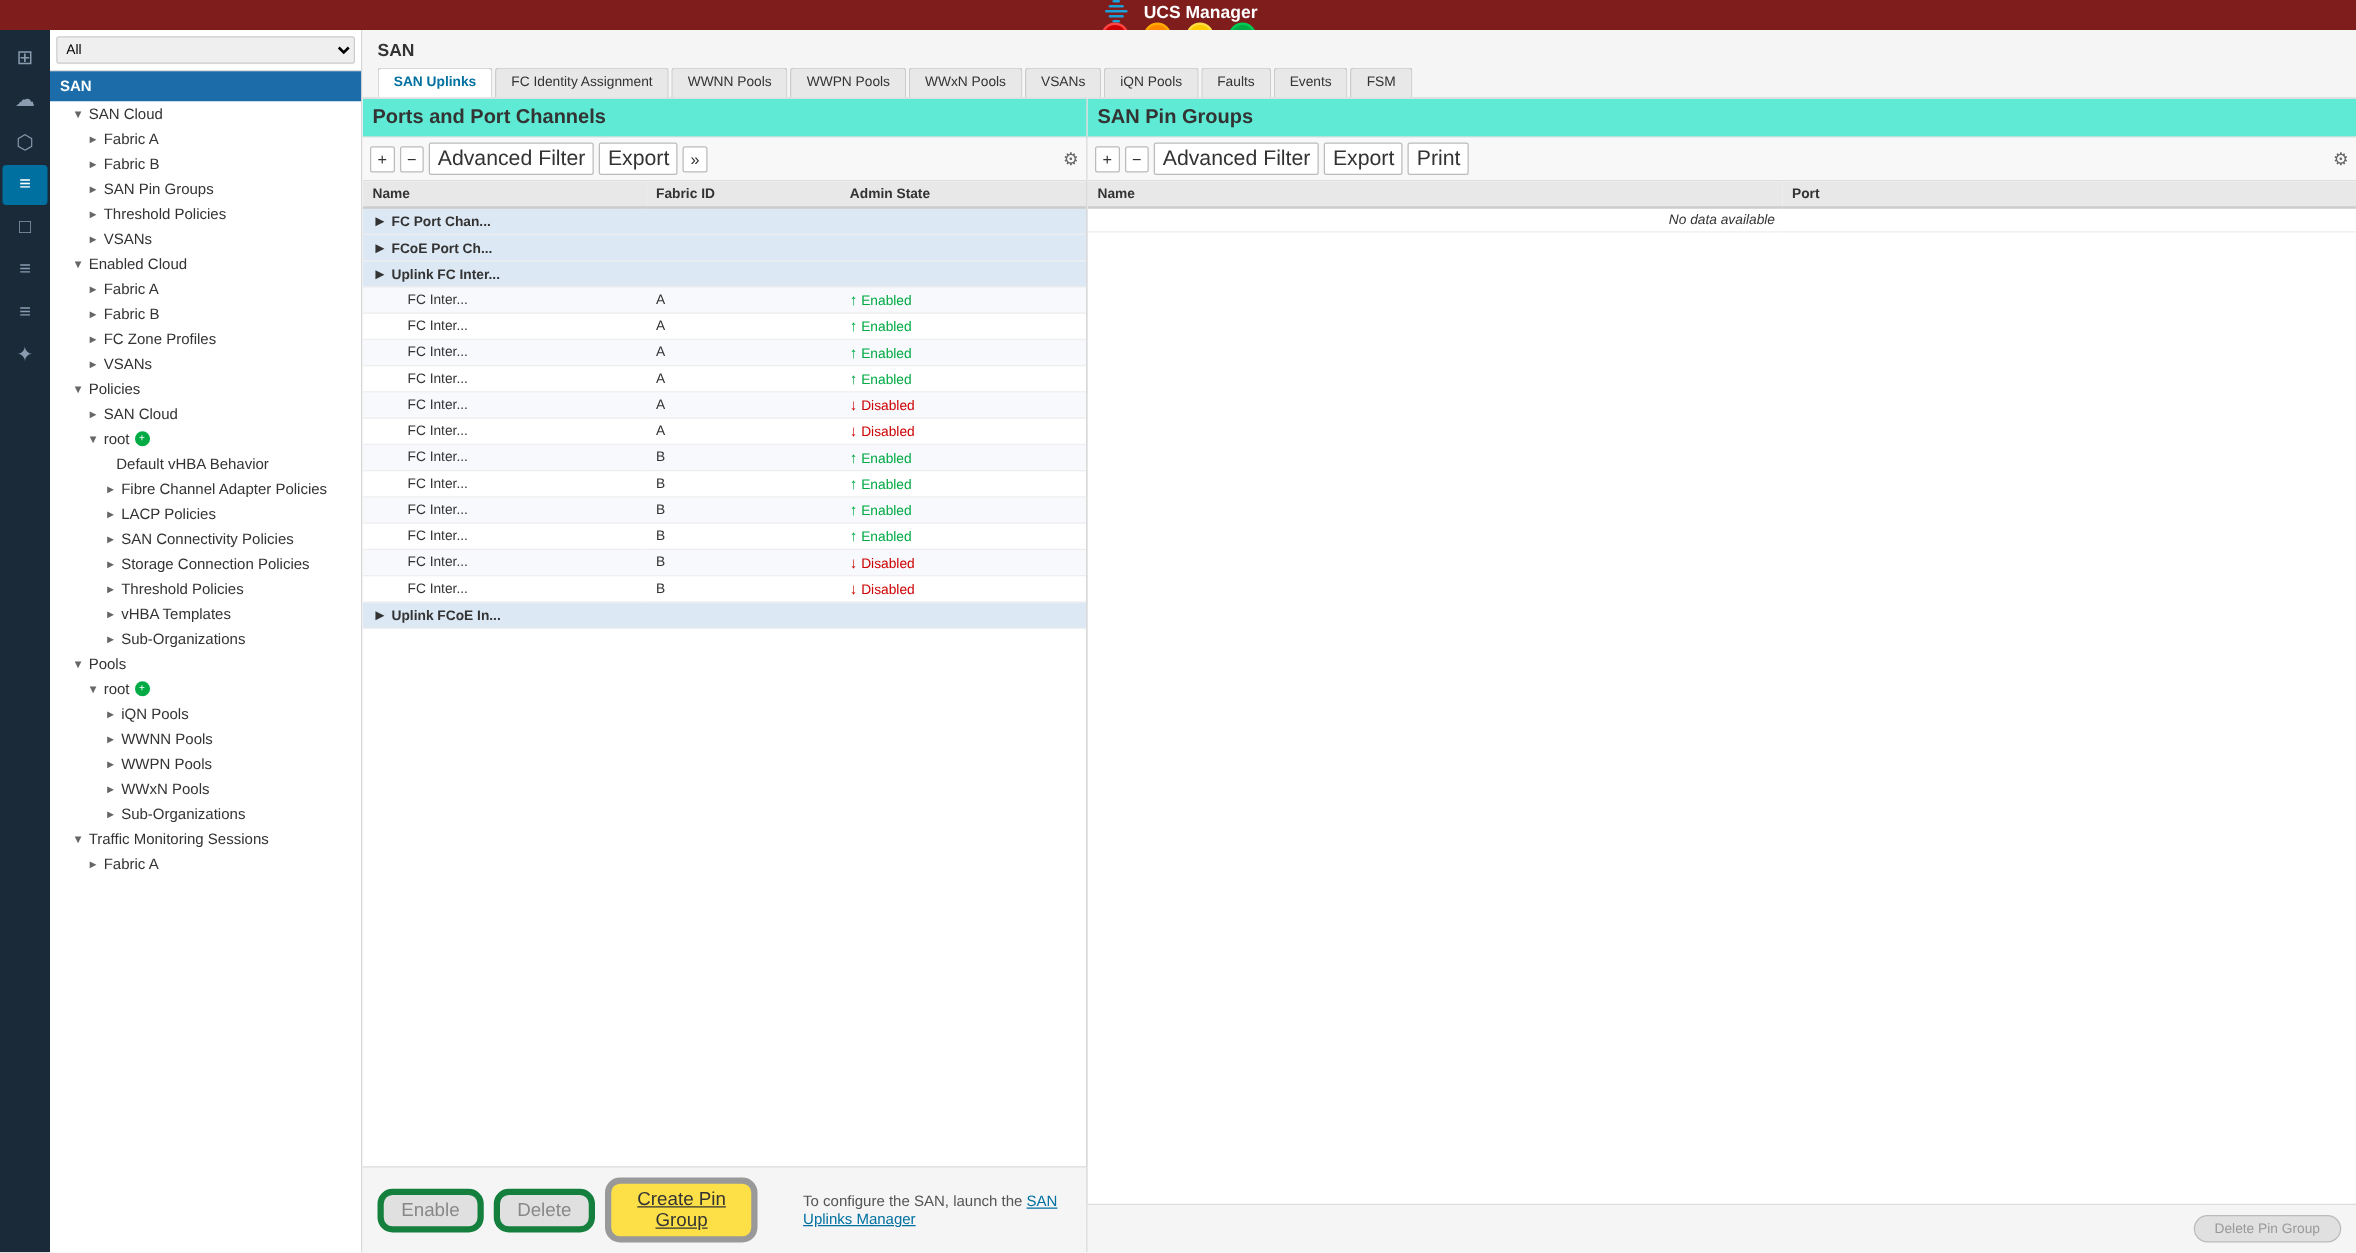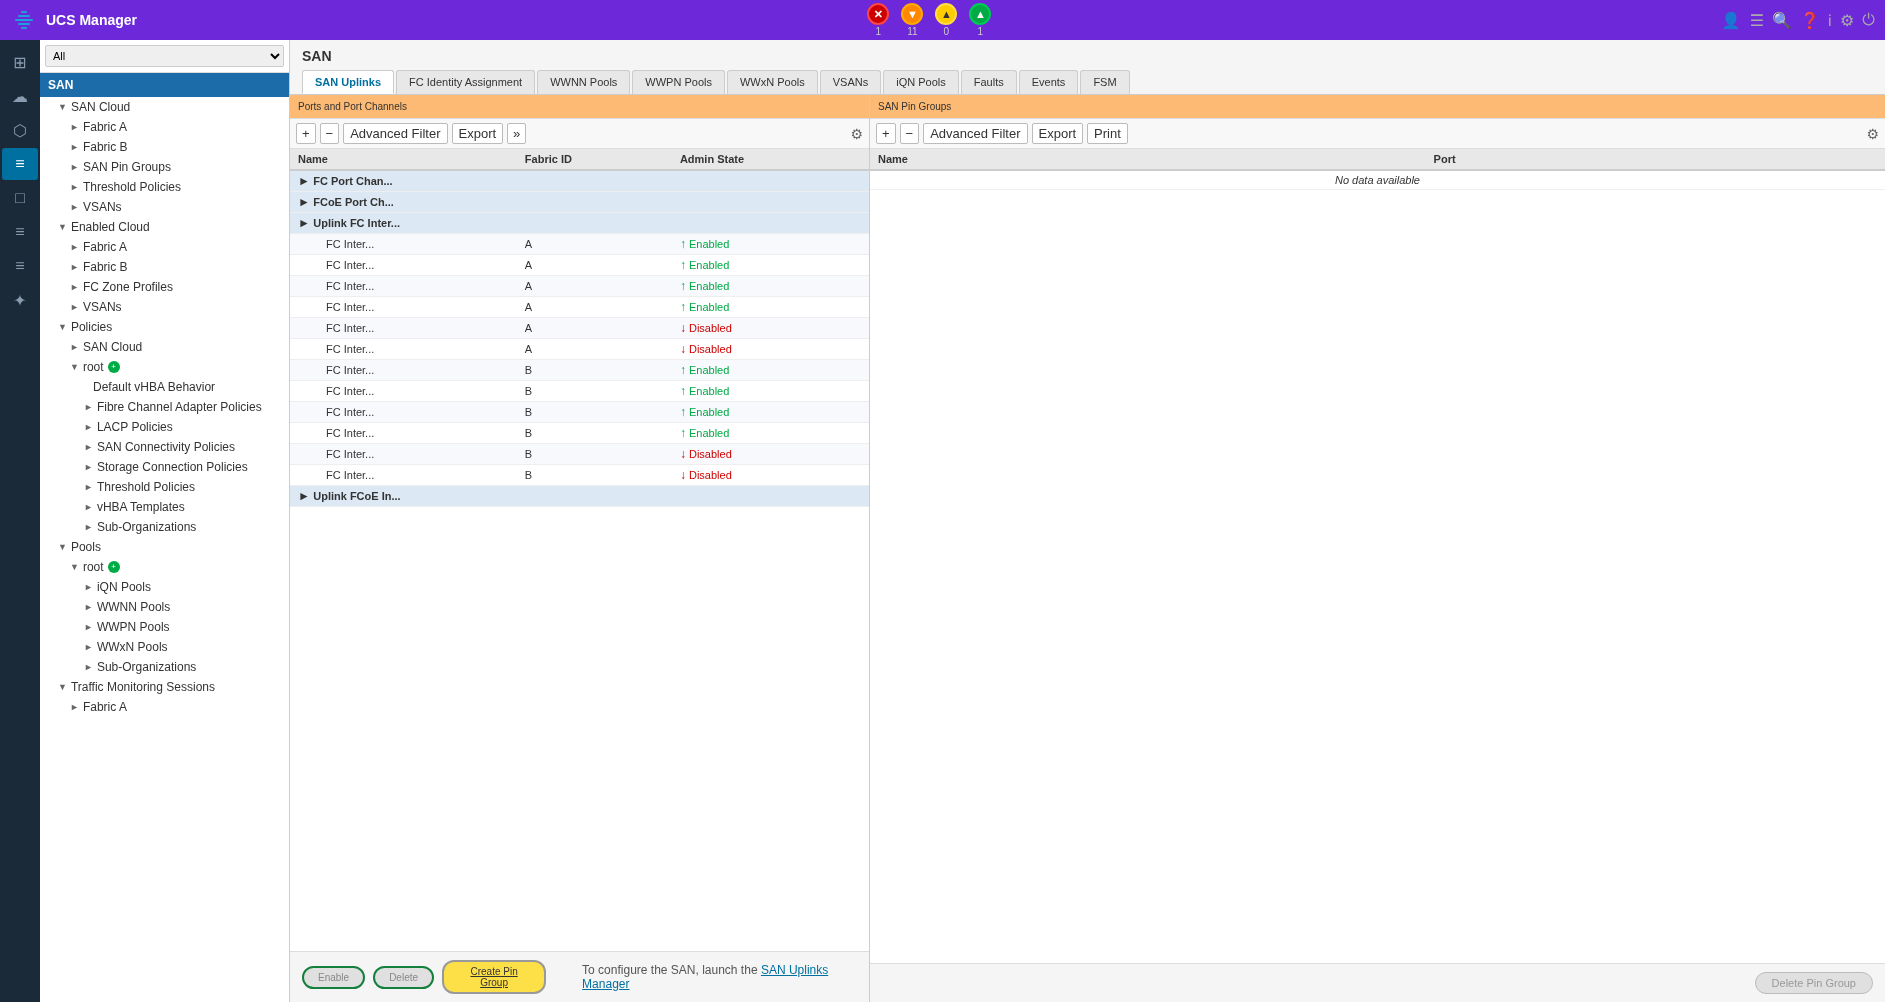--- a/index.html
+++ b/index.html
@@ -1,26 +1,27 @@
 <!DOCTYPE html>
 <html><head>
   <meta charset="utf-8">
   <style>
     * { box-sizing: border-box; margin: 0; padding: 0; font-family: Arial, sans-serif; font-size: 12px; }
     body { background: #f0f0f0; display: flex; flex-direction: column; height: 1002px; overflow: hidden; }
 
     
     .topbar {
-      height: 40px;
-      background: #6d28d9;
+      height: 24px;
+      background: #7f1d1d;
       display: flex;
       align-items: center;
       justify-content: space-between;
       padding: 0 10px;
       flex-shrink: 0;
+      flex-direction: column;
     }
     .topbar-left { display: flex; align-items: center; gap: 8px; }
     .cisco-logo { width: 28px; height: 18px; display: flex; flex-direction: column; justify-content: center; gap: 2px; }
     .cisco-logo span { display: block; height: 3px; border-radius: 2px; }
     .cisco-logo span:nth-child(1) { background: #1ba0d8; width: 6px; margin: 0 auto; }
     .cisco-logo span:nth-child(2) { background: #1ba0d8; width: 12px; margin: 0 auto; }
     .cisco-logo span:nth-child(3) { background: #1ba0d8; width: 18px; margin: 0 auto; }
     .cisco-logo span:nth-child(4) { background: #1ba0d8; width: 12px; margin: 0 auto; }
     .cisco-logo span:nth-child(5) { background: #1ba0d8; width: 6px; margin: 0 auto; }
     .topbar-title { color: #fff; font-size: 14px; font-weight: bold; }
@@ -160,41 +161,41 @@
     
     .ports-pane {
       width: 580px;
       border-right: 1px solid #ccc;
       display: flex;
       flex-direction: column;
       flex-shrink: 0;
     }
     .pane-header {
       padding: 6px 8px;
-      background: #fdba74;
+      background: #5eead4;
       border-bottom: 1px solid #ddd;
-      font-weight: normal;
-      font-size: 10px;
+      font-weight: bold;
+      font-size: 16px;
       color: #333;
     }
     .toolbar {
       padding: 4px 6px;
       background: #f8f8f8;
       border-bottom: 1px solid #ddd;
       display: flex;
       align-items: center;
       gap: 4px;
     }
     .tb-btn {
       padding: 2px 6px;
       border: 1px solid #bbb;
       background: #fff;
       border-radius: 2px;
       cursor: pointer;
-      font-size: 13px;
+      font-size: 17px;
       color: #333;
     }
     .tb-btn.icon-btn { padding: 2px 5px; font-size: 13px; }
     .tb-gear { margin-left: auto; color: #666; cursor: pointer; font-size: 14px; }
 
     
     .data-table { width: 100%; border-collapse: collapse; }
     .data-table th {
       padding: 4px 8px;
       background: #e8e8e8;
@@ -236,25 +237,25 @@
     .bottom-bar {
       padding: 8px 12px;
       background: #f5f5f5;
       border-top: 1px solid #ddd;
       display: flex;
       align-items: center;
       gap: 8px;
     }
     .bottom-btn {
       padding: 4px 14px;
-      border: 2px solid #15803d;
+      border: 5px solid #15803d;
       background: #e0e0e0;
       border-radius: 12px;
       cursor: pointer;
-      font-size: 10px;
+      font-size: 15px;
       color: #888;
     }
     .bottom-btn.primary {
       background: #fde047;
       color: #333;
       border-color: #999;
       text-decoration: underline;
     }
     .bottom-note { font-size: 11px; color: #555; margin-left: 28px; }
     .bottom-link { color: #0070a0; cursor: pointer; text-decoration: underline; }

